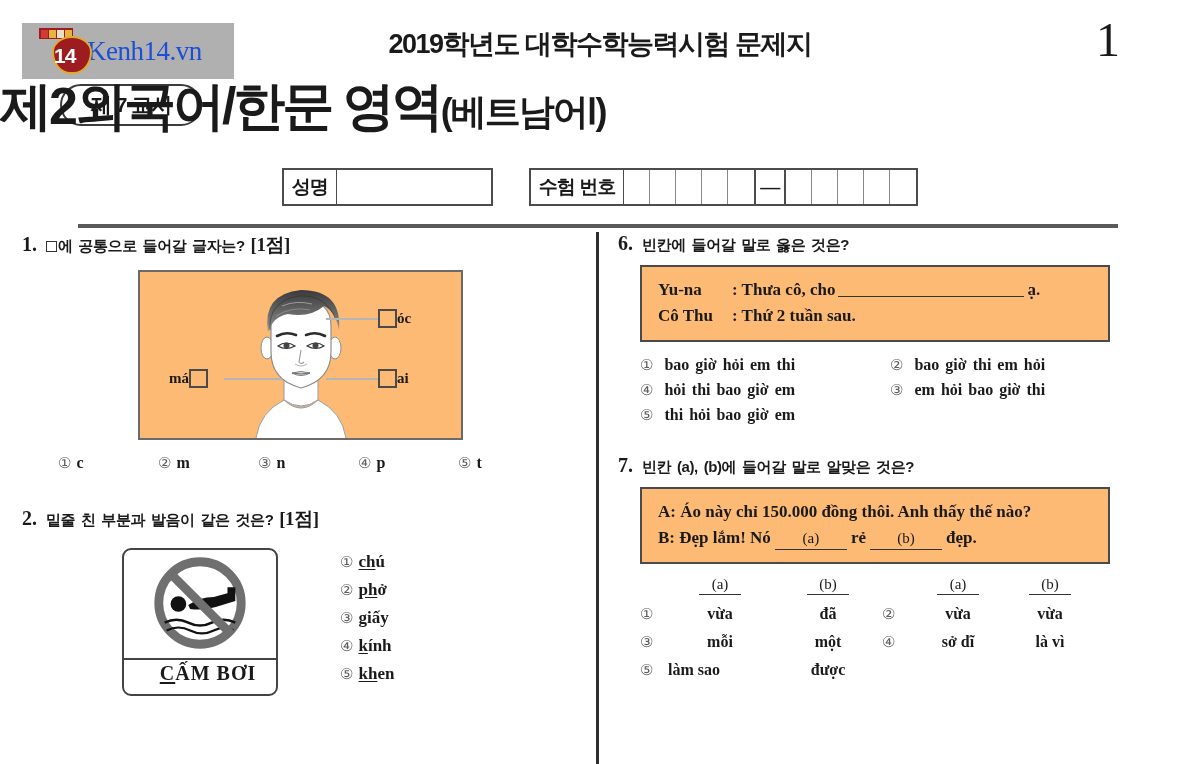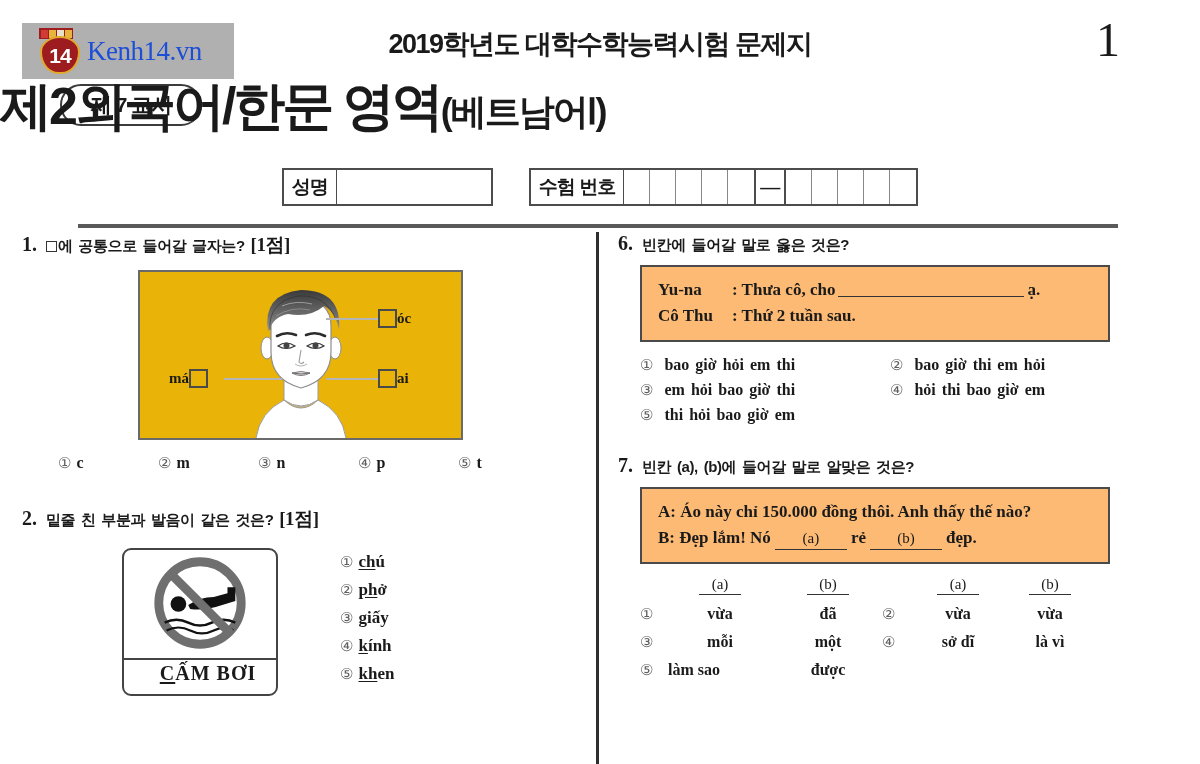--- a/index.html
+++ b/index.html
@@ -38,27 +38,27 @@
     width: 34px; height: 11px;
     display: flex;
     gap: 1px;
     background: #9d1c1f;
     padding: 1.5px;
     box-sizing: border-box;
   }
   #wm-bars i { display:block; flex:1; }
   #wm-shield {
     position: absolute;
-    left: 8px; top: 8px;
+    left: 20px; top: 8px;
     width: 40px; height: 38px;
     background: #9d1c1f;
     border: 2.5px solid #e0a92c;
     border-radius: 50% 50% 46% 46% / 42% 42% 58% 58%;
     box-sizing: border-box;
-    display: flex; align-items: center; justify-content: center;
+    display: flex; align-items: center; 
   }
   #wm-shield span {
     color: #ffffff;
     font-family: "Liberation Sans", sans-serif;
     font-weight: bold;
     font-size: 21px;
     line-height: 1;
     letter-spacing: -1px;
   }
   #wm-text {
@@ -194,21 +194,21 @@
     box-sizing: border-box;
   }
   .q-point { font-family: "Liberation Serif", serif; font-weight: bold; font-size: 19px; }
 
   
   #q1-figure {
     position: relative;
     margin: 12px 0 0 116px;
     width: 325px; height: 170px;
     border: 2px solid #6a6a6a;
-    background: #eab308;
+    background: #fdba74;
     box-sizing: border-box;
   }
   #face-wrap {
     position: absolute;
     left: 50%; top: 4px;
     transform: translateX(-50%);
     width: 150px; height: 162px;
   }
   .lbl-box {
     width: 19px; height: 19px;
@@ -552,22 +552,22 @@
       </div>
       <div class="dlg-line">
         <span class="dlg-speaker">Cô Thu</span>:
         <span>Thứ 2 tuần sau.</span>
       </div>
     </div>
 
     <div class="opts-2col">
       <div class="opt"><span class="circ">①</span> <span>bao giờ hỏi em thi</span></div>
       <div class="opt"><span class="circ">②</span> <span>bao giờ thi em hỏi</span></div>
+      <div class="opt"><span class="circ">④</span> <span>hỏi thi bao giờ em</span></div>
       <div class="opt"><span class="circ">③</span> <span>em hỏi bao giờ thi</span></div>
-      <div class="opt"><span class="circ">④</span> <span>hỏi thi bao giờ em</span></div>
       <div class="opt"><span class="circ">⑤</span> <span>thi hỏi bao giờ em</span></div>
       <div class="spacer"></div>
     </div>
   </div>
 
   <div style="margin-top:30px">
     <div class="q-head">
       <span class="q-num">7.</span>
       <span class="q-text">빈칸 (a), (b)에 들어갈 말로 알맞은 것은?</span>
     </div>

